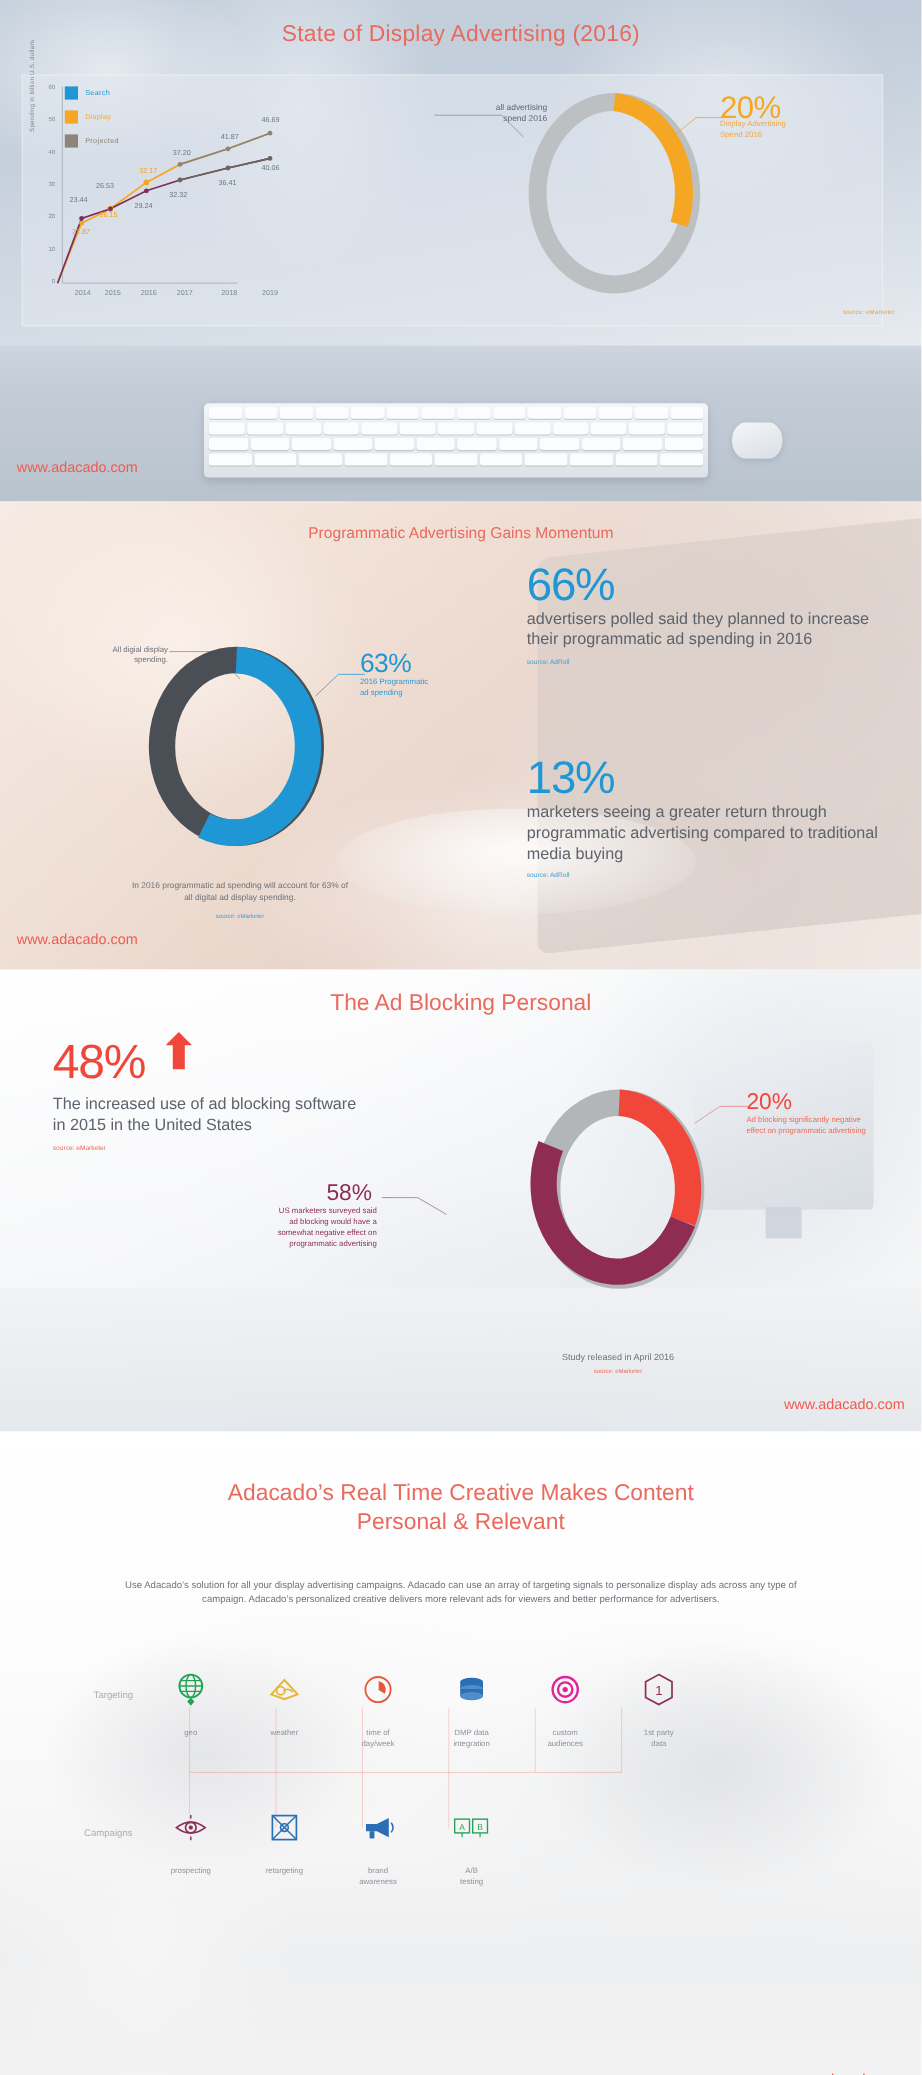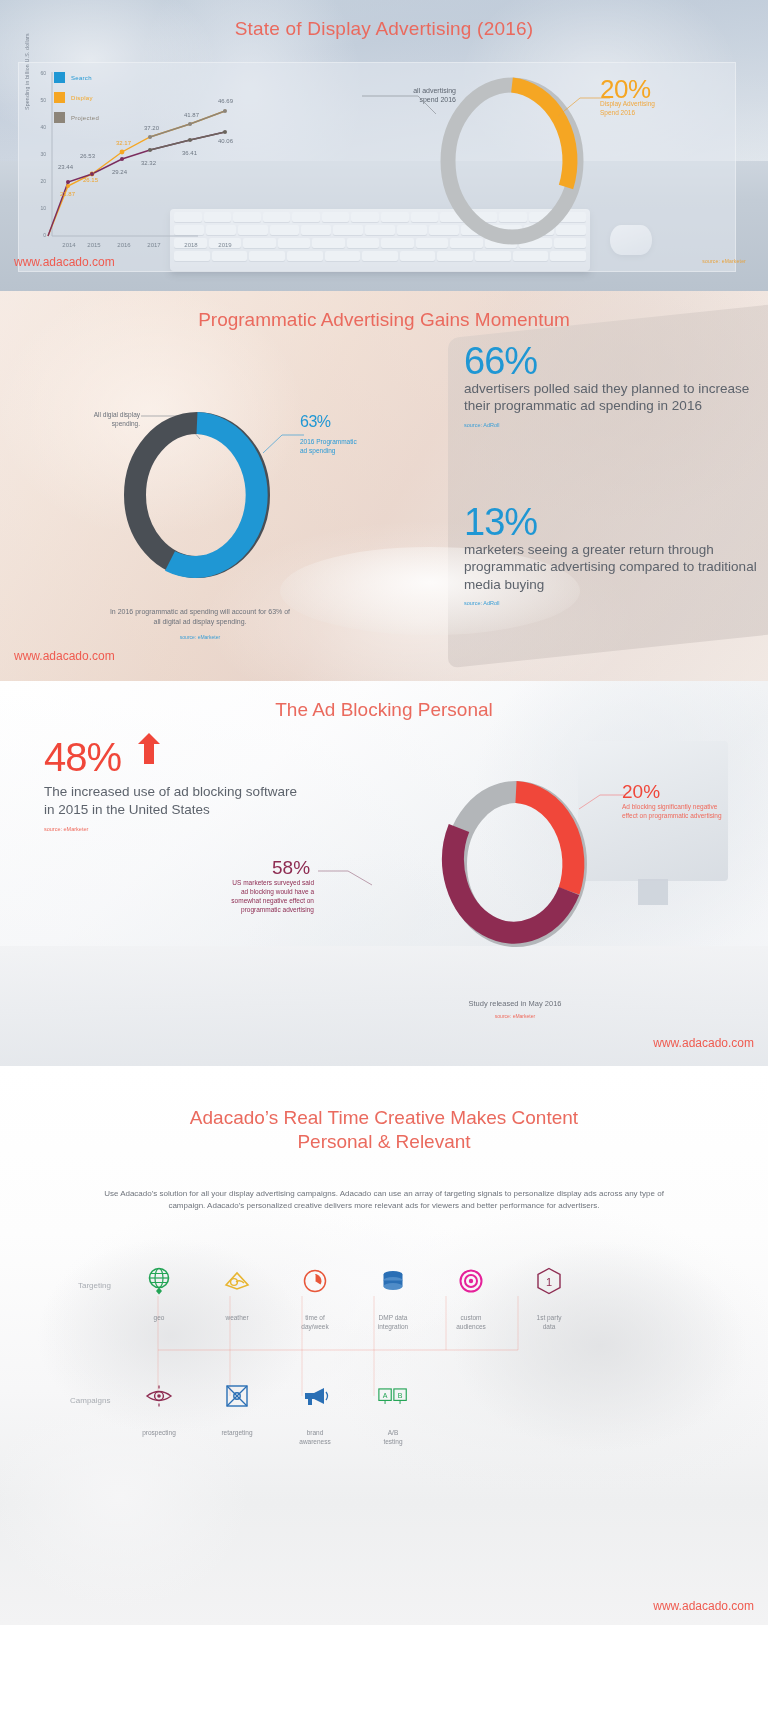--- a/index.html
+++ b/index.html
@@ -9,21 +9,21 @@
     background: #ffffff;
     width: 768px;
     overflow-x: hidden;
   }
   .infographic { width: 768px; position: relative; }
 
   
   .panel1 {
     position: relative;
     width: 768px;
-    height: 291px;
+    height: 418px;
     overflow: hidden;
     background: linear-gradient(170deg, #cdd6e0 0%, #c4cedb 25%, #d7dee6 55%, #e9edf1 78%, #dfe4ea 100%);
   }
   .p1-bg-blur {
     position: absolute; inset: 0;
     background:
       radial-gradient(ellipse 180px 120px at 90px 60px, rgba(255,255,255,.55), transparent 70%),
       radial-gradient(ellipse 160px 200px at 250px 90px, rgba(236,240,245,.7), transparent 70%),
       radial-gradient(ellipse 200px 150px at 600px 80px, rgba(255,255,255,.45), transparent 70%),
       linear-gradient(180deg, rgba(190,203,217,.5) 0%, rgba(210,219,230,.2) 40%, rgba(255,255,255,.0) 75%);
@@ -113,39 +113,39 @@
     transform: skewY(-6deg);
     border-radius: 10px;
   }
   .p2-mousepad {
     position: absolute; left: 280px; bottom: 46px; width: 300px; height: 88px;
     background: radial-gradient(ellipse at 50% 40%, rgba(255,255,255,.85), rgba(240,235,231,.25) 72%, transparent 80%);
     border-radius: 50%;
   }
   .p2-title {
     position: absolute; top: 18px; left: 0; width: 768px; text-align: center;
-    font-size: 19px; color: #ea6a5e; font-weight: 400;
+    font-size: 13px; color: #ea6a5e; font-weight: 400;
   }
   .p2-url { position: absolute; left: 14px; bottom: 18px; font-size: 12px; color: #ef5b50; }
   .p2-donut-wrap { position: absolute; left: 112px; top: 118px; width: 170px; height: 172px; }
   .p2-callout-left {
     position: absolute; left: 52px; top: 120px; width: 88px; text-align: right;
     font-size: 6.5px; color: #6a7079; line-height: 1.35;
   }
   .p2-pct {
     position: absolute; left: 300px; top: 122px;
-    font-size: 16px; color: #1f97d4; letter-spacing: -.5px;
+    font-size: 22px; color: #1f97d4; letter-spacing: -.5px;
   }
   .p2-pct-sub {
     position: absolute; left: 300px; top: 147px; width: 100px;
     font-size: 6.5px; color: #2a9ad6; line-height: 1.35;
   }
   .p2-cap-line { font-size: 7px; color: #6d727b; line-height: 1.45; }
   .p2-cap-src { font-size: 5px; color: #3a9ed6; margin-top: 7px; }
-  .p2-stat { position: absolute; left: 464px; width: 300px; }
+  .p2-stat { position: absolute; left: 439px; width: 300px; }
   .p2-stat-num { font-size: 38px; color: #1f97d4; line-height: .95; letter-spacing: -1px; }
   .p2-stat-text { font-size: 13.5px; color: #5d636c; line-height: 1.28; margin-top: 1px; }
   .p2-stat-src { font-size: 5.5px; color: #3a9ed6; margin-top: 7px; }
 
   
   .panel3 {
     position: relative; width: 768px; height: 385px; overflow: hidden;
     background: linear-gradient(140deg, #ffffff 0%, #fcfcfd 30%, #f2f4f6 52%, #e9ecef 66%, #f6f7f9 84%, #ffffff 100%);
   }
   .p3-bg {
@@ -488,21 +488,21 @@
     </svg>
     <div class="p3-right-pct">20%</div>
     <div class="p3-right-sub">Ad blocking significantly negative effect on programmatic advertising</div>
 
     <svg style="position:absolute;left:318px;top:186px;width:56px;height:22px" width="56" height="22">
       <path d="M0 4 L30 4 L54 18" stroke="#a4798c" stroke-width="0.7" fill="none"></path>
     </svg>
     <div class="p3-left-pct">58%</div>
     <div class="p3-left-sub">US marketers surveyed said ad blocking would have a somewhat negative effect on programmatic advertising</div>
 
-    <div class="p3-study">Study released in May 2016</div>
+    <div class="p3-study">Study released in April 2016</div>
     <div class="p3-study-src">source: eMarketer</div>
 
     <div class="p3-url">www.adacado.com</div>
   </section>
 
   <section class="panel4">
     <div class="p4-bg"></div>
     <div class="p4-hands"></div>
 
     <h1 class="p4-title">

